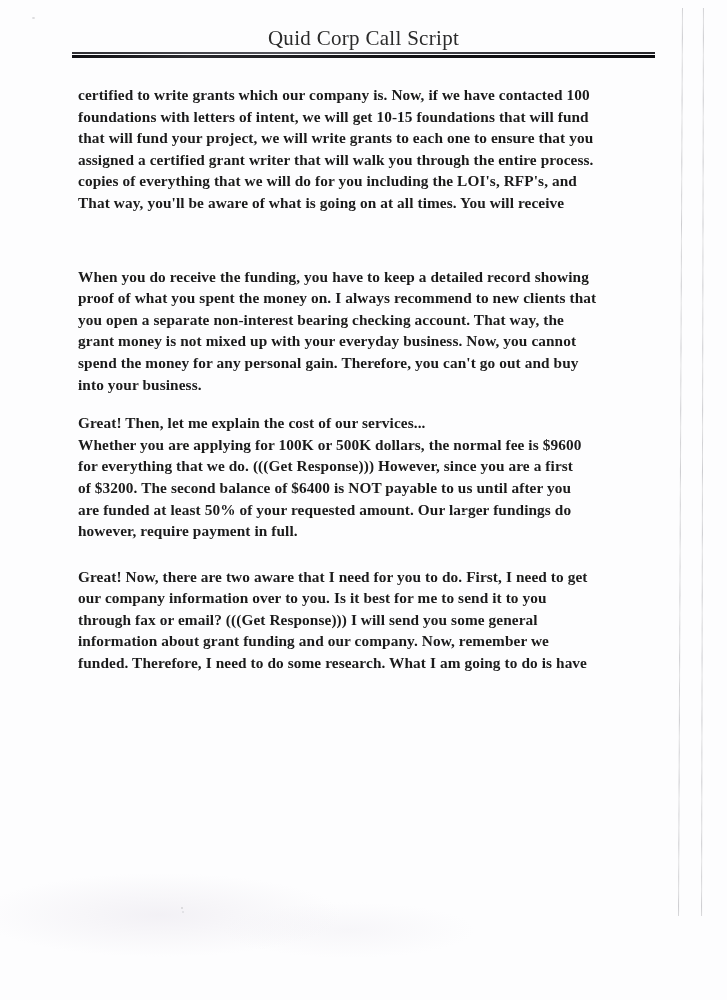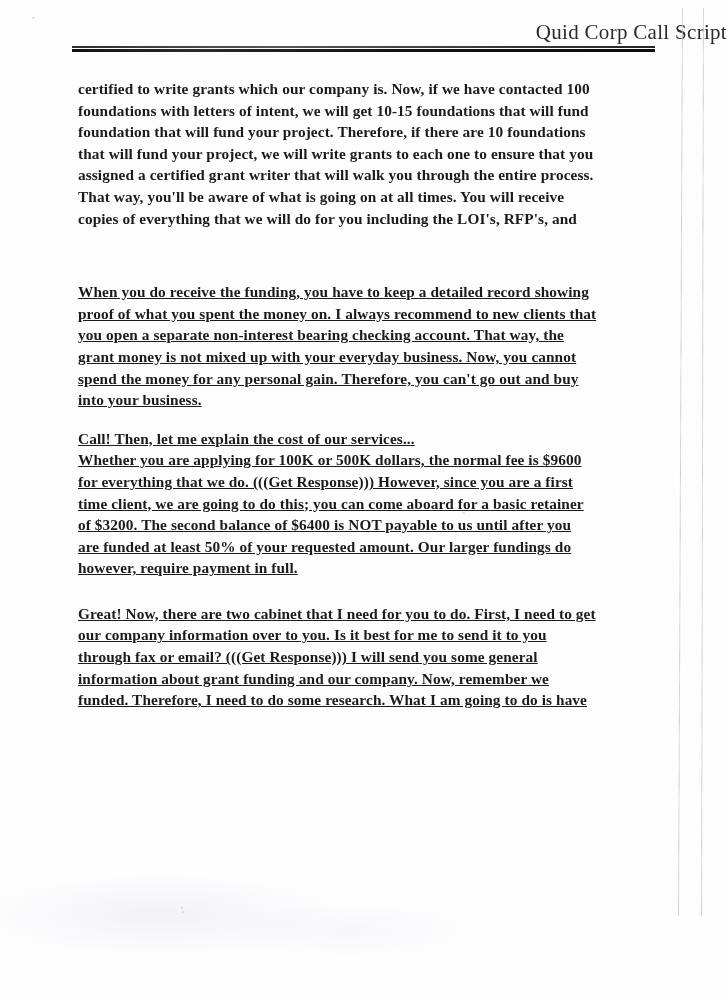--- a/index.html
+++ b/index.html
@@ -13,22 +13,22 @@
     height: 1000px;
     background:
       radial-gradient(ellipse 260px 60px at 22% 91.5%, rgba(234,231,238,0.55) 0%, rgba(234,231,238,0) 70%),
       radial-gradient(ellipse 180px 40px at 48% 93%, rgba(238,236,242,0.4) 0%, rgba(238,236,242,0) 70%),
       #fdfdfe;
     overflow: hidden;
     font-family: "Liberation Serif", "DejaVu Serif", serif;
   }
   .doc-title {
     margin: 0;
-    padding-top: 21px;
-    text-align: right;
+    padding-top: 27px;
+    text-align: center;
     font-size: 21px;
     line-height: 23px;
     font-weight: normal;
     letter-spacing: 0.3px;
     color: #2b2b2b;
   }
   .title-rule {
     width: 583px;
     margin: 2px auto 0 auto;
   }
@@ -47,21 +47,21 @@
   .doc-body {
     margin: 26px 0 0 78px;
     width: 585px;
     color: #1b1b1b;
     font-weight: bold;
     font-size: 15.3px;
     line-height: 21.6px;
     letter-spacing: 0.1px;
   }
   .paragraph { margin: 0; }
-  .paragraph + .paragraph { margin-top: 52px; text-decoration: underline; }
+  .paragraph + .paragraph { margin-top: 52px; }
   .paragraph:nth-child(3) { margin-top: 17px; }
   .paragraph:nth-child(4) { margin-top: 24px; }
   .line { white-space: pre; }
   
   .scan-line {
     position: absolute;
     top: 8px;
     width: 1px;
     height: 908px;
     background: repeating-linear-gradient(
@@ -92,45 +92,43 @@
   <div class="title-rule">
     <div class="rule-thin"></div>
     <div class="rule-gap"></div>
     <div class="rule-thick"></div>
   </div>
 
   <div class="doc-body" style="color: rgb(27, 27, 27);">
       <div class="paragraph">
         <div class="line">certified to write grants which our company is. Now, if we have contacted 100</div>
         <div class="line">foundations with letters of intent, we will get 10-15 foundations that will fund</div>
-        <div class="line">foundation that will fund your project. Therefore, if there are 10 foundations</div>
         <div class="line">that will fund your project, we will write grants to each one to ensure that you</div>
         <div class="line">assigned a certified grant writer that will walk you through the entire process.</div>
+        <div class="line">copies of everything that we will do for you including the LOI's, RFP's, and</div>
         <div class="line">That way, you'll be aware of what is going on at all times. You will receive</div>
-        <div class="line">copies of everything that we will do for you including the LOI's, RFP's, and</div>
       </div>
       <div class="paragraph">
         <div class="line">When you do receive the funding, you have to keep a detailed record showing</div>
         <div class="line">proof of what you spent the money on. I always recommend to new clients that</div>
         <div class="line">you open a separate non-interest bearing checking account. That way, the</div>
         <div class="line">grant money is not mixed up with your everyday business. Now, you cannot</div>
         <div class="line">spend the money for any personal gain. Therefore, you can't go out and buy</div>
         <div class="line">into your business.</div>
       </div>
       <div class="paragraph">
-        <div class="line">Call! Then, let me explain the cost of our services...</div>
+        <div class="line">Great! Then, let me explain the cost of our services...</div>
         <div class="line">Whether you are applying for 100K or 500K dollars, the normal fee is $9600</div>
         <div class="line">for everything that we do. (((Get Response))) However, since you are a first</div>
-        <div class="line">time client, we are going to do this; you can come aboard for a basic retainer</div>
         <div class="line">of $3200. The second balance of $6400 is NOT payable to us until after you</div>
         <div class="line">are funded at least 50% of your requested amount. Our larger fundings do</div>
         <div class="line">however, require payment in full.</div>
       </div>
       <div class="paragraph">
-        <div class="line">Great! Now, there are two cabinet that I need for you to do. First, I need to get</div>
+        <div class="line">Great! Now, there are two aware that I need for you to do. First, I need to get</div>
         <div class="line">our company information over to you. Is it best for me to send it to you</div>
         <div class="line">through fax or email? (((Get Response))) I will send you some general</div>
         <div class="line">information about grant funding and our company. Now, remember we</div>
         <div class="line">funded. Therefore, I need to do some research. What I am going to do is have</div>
       </div>
     </div>
 
   <div class="scan-line scan-line-1"></div>
   <div class="scan-line scan-line-2"></div>
   <div class="speck speck-1"></div>

